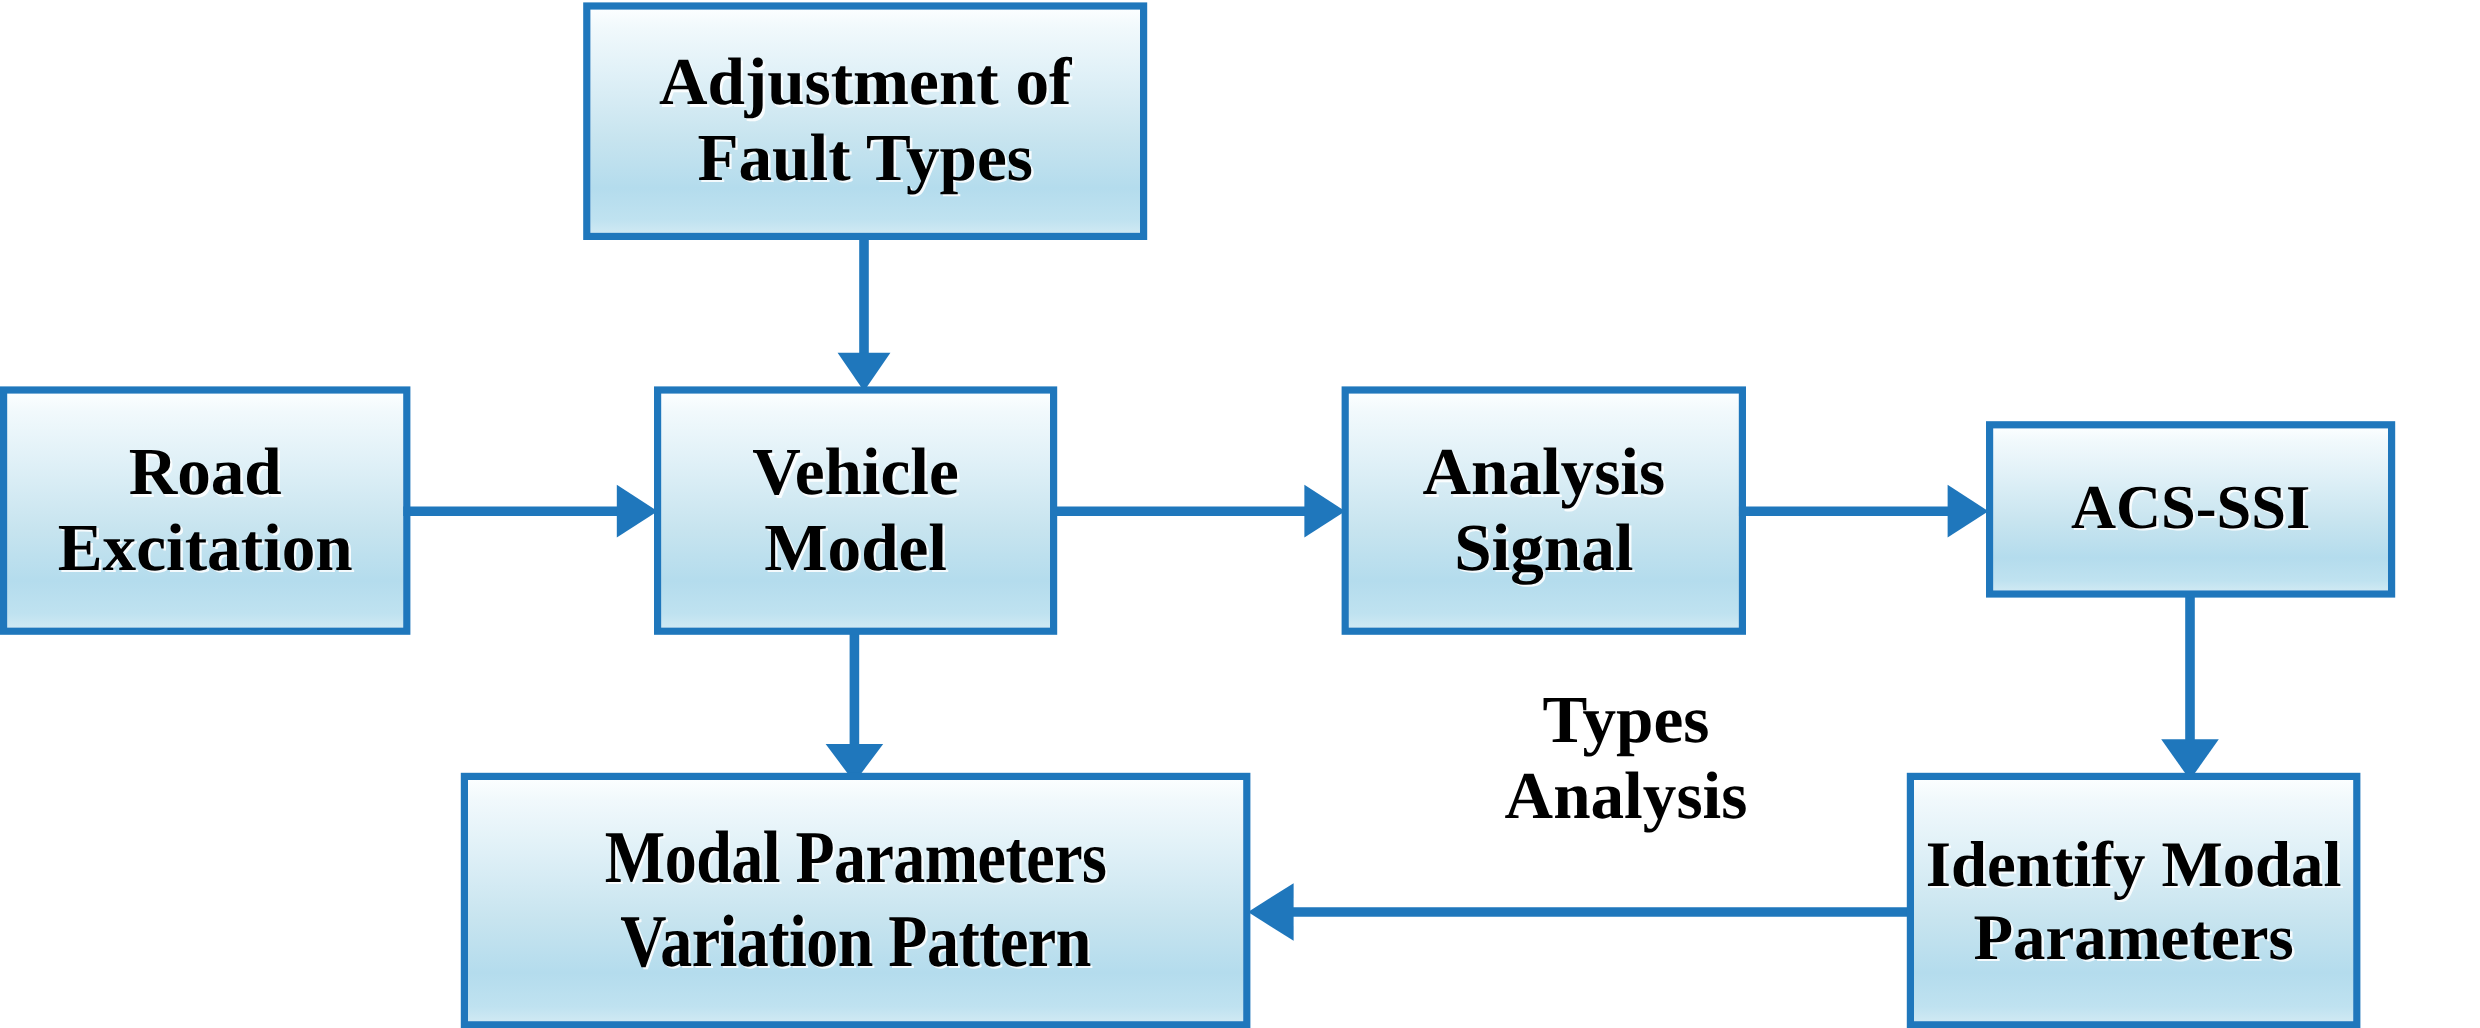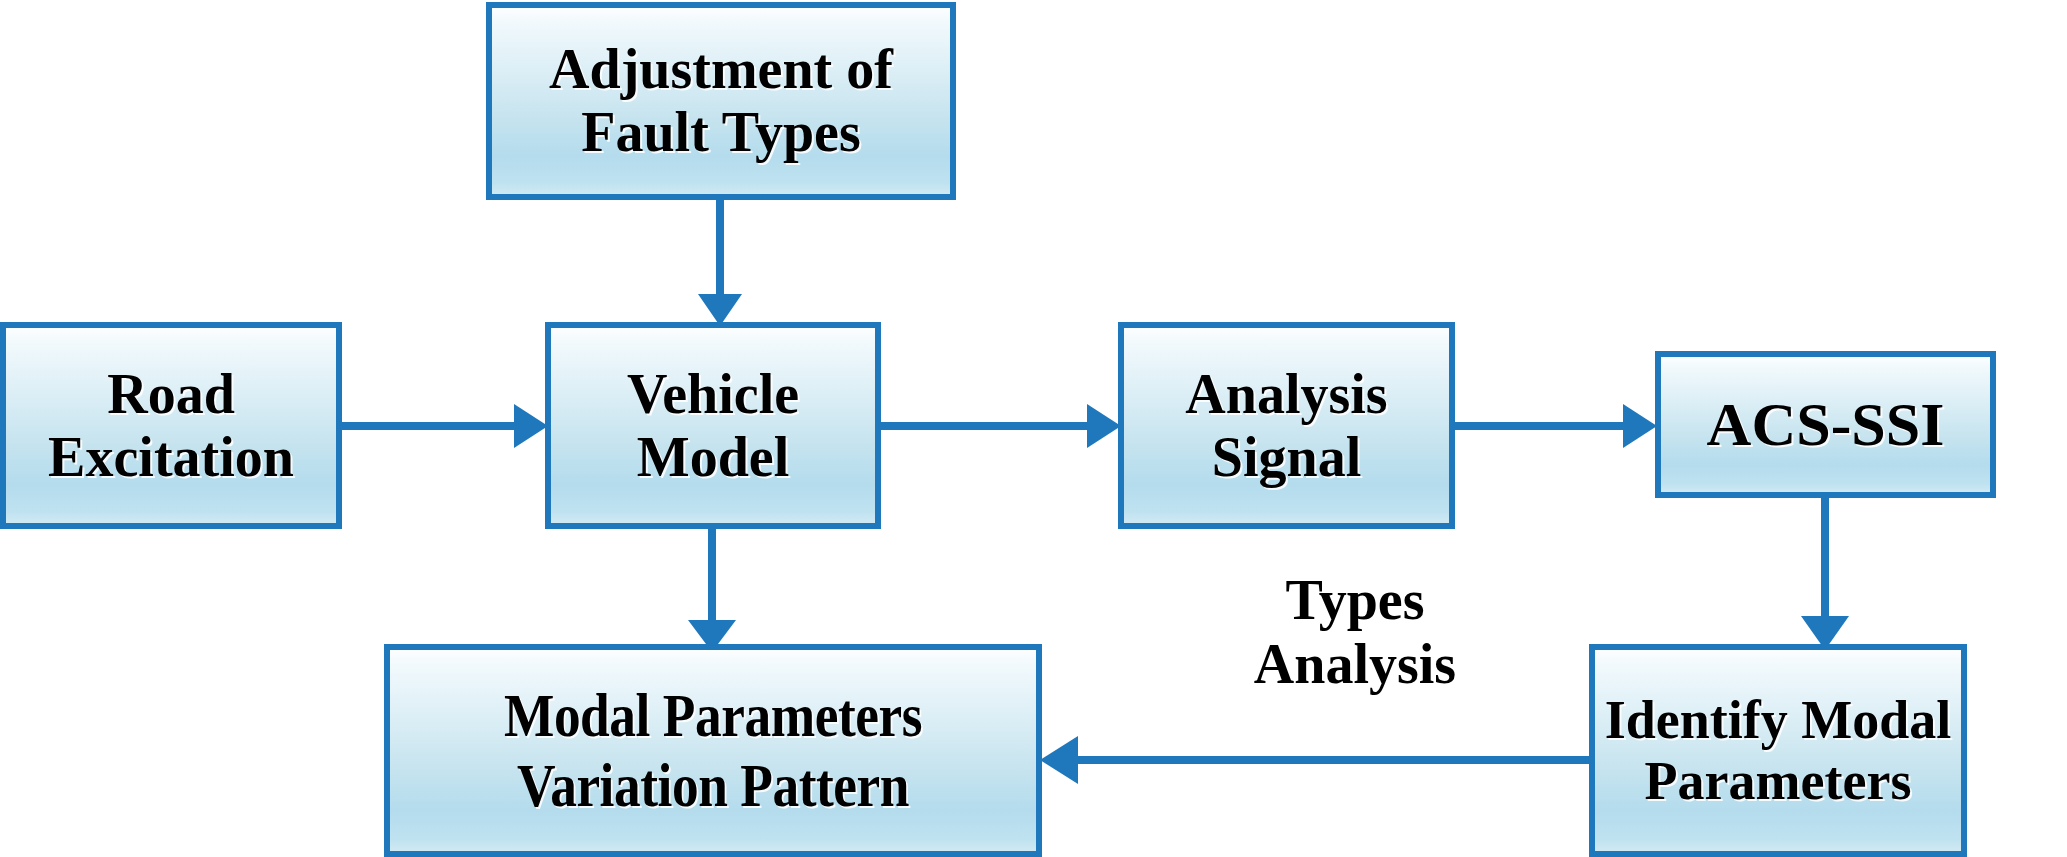--- a/index.html
+++ b/index.html
@@ -43,21 +43,21 @@
     width: 100%;
     white-space: pre-line;
     text-shadow: 2px 2px 0 rgba(255,255,255,0.85);
   }
 
   
   #node-adjustment   { left: 486px;  top: 2px;   width: 470px; height: 198px; font-size: 56px; }
   #node-road         { left: 0px;    top: 322px; width: 342px; height: 207px; font-size: 56px; }
   #node-vehicle      { left: 545px;  top: 322px; width: 336px; height: 207px; font-size: 56px; }
   #node-response     { left: 1118px; top: 322px; width: 337px; height: 207px; font-size: 56px; }
-  #node-acsssi       { left: 1655px; top: 351px; width: 341px; height: 147px; font-size: 62px; }
+  #node-acsssi       { left: 1655px; top: 351px; width: 341px; height: 147px; font-size: 52px; }
   #node-identify     { left: 1589px; top: 644px; width: 378px; height: 213px; font-size: 54px; }
   #node-pattern      { left: 384px;  top: 644px; width: 658px; height: 213px; font-size: 62px; }
   
   #node-pattern .txt {
     font-family: "Liberation Serif", "DejaVu Serif", serif;
     transform: scaleX(0.86);
     letter-spacing: -0.5px;
   }
   #node-identify .txt { letter-spacing: 0px; }
 

